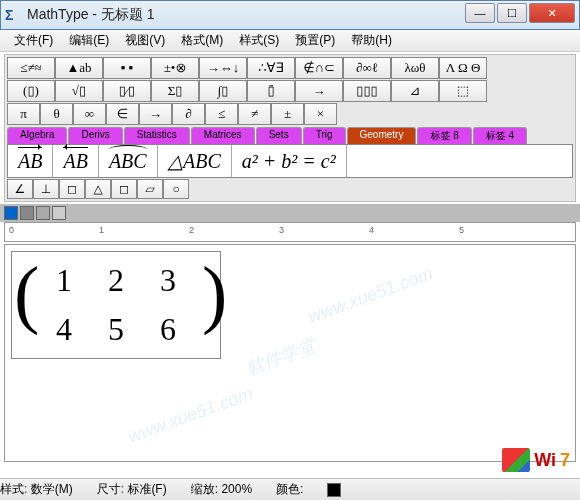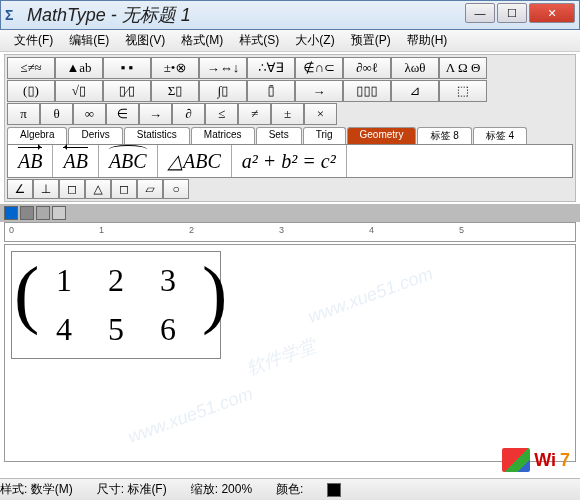--- a/index.html
+++ b/index.html
@@ -1,30 +1,30 @@
 <!DOCTYPE html>
 <html><head>
 <meta charset="utf-8">
 <style>
 * { box-sizing: border-box; margin: 0; padding: 0; }
 body { font-family: "Microsoft YaHei", SimSun, sans-serif; font-size: 12px; background: #fff; width: 580px; height: 500px; overflow: hidden; position: relative; }
 .titlebar { height: 30px; background: linear-gradient(#e8f0f8,#d4e4f4); display: flex; align-items: center; padding: 0 4px; border: 1px solid #5a7ca8; position: relative; }
 .titlebar .icon { width: 16px; height: 16px; margin-right: 6px; color: #2a5a9a; font-weight: bold; font-size: 14px; }
-.titlebar .title { flex: 1; color: #222; font-size: 18px; font-style: italic; }
+.titlebar .title { flex: 1; color: #222; font-size: 14px; }
 .winbtns { display: flex; gap: 2px; position: absolute; right: 4px; top: 2px; }
 .winbtn { width: 30px; height: 20px; border: 1px solid #889; background: linear-gradient(#f4f4f4,#d8d8e0); display:flex; align-items:center; justify-content:center; font-size:11px; border-radius:2px; cursor:pointer;}
 .winbtn.close { background: linear-gradient(#e85a4a,#c83a2a); color:#fff; width:46px; }
 .menubar { height: 22px; background: linear-gradient(#f8f8f8,#e8e8e8); display: flex; align-items: center; padding: 0 6px; border-bottom: 1px solid #ccc; }
 .menubar span { padding: 16px 8px; cursor: pointer; }
 .toolbar-wrap { background:#e8e8e8; border:1px solid #bbb; margin:2px 4px; padding:2px; }
 .symrow { display:flex; gap:0; margin-bottom:1px; }
 .symrow .slot { width:33px; height:22px; border:1px solid #888; background:linear-gradient(#fdfdfd,#e8e8e8); display:flex; align-items:center; justify-content:center; font-size:13px; font-family:"Times New Roman",serif; cursor:pointer; }
 .symrow .slot.wide { width:48px; }
 .tabbar { display:flex; margin-top:2px; font-size:10px; }
-.tabbar .tab { padding:1px 12px; border:1px solid #999; border-bottom:none; background:#ffffff; margin-right:1px; cursor:pointer; border-radius:3px 3px 0 0;}
+.tabbar .tab { padding:1px 12px; border:1px solid #999; border-bottom:none; background:#d946ef; margin-right:1px; cursor:pointer; border-radius:3px 3px 0 0;}
 .tabbar .tab.active { background:#c2410c; color:#fff; }
 .exprrow { display:flex; border:1px solid #888; background:#fff; }
 .exprrow .cell { border-right:1px solid #aaa; padding:4px 10px; font-family:"Times New Roman",serif; font-style:italic; font-size:20px; cursor:pointer; display:flex; align-items:center; gap:2px;}
 .shaperow { display:flex; margin-top:1px; }
 .shaperow .sh { width:26px; height:20px; border:1px solid #888; background:linear-gradient(#fdfdfd,#e8e8e8); display:flex; align-items:center; justify-content:center; font-size:12px; cursor:pointer;}
 .colorbar { height:18px; background:#bbb; display:flex; align-items:center; padding:0 4px; gap:2px;}
 .colorbar .cb { width:14px; height:14px; border:1px solid #666; cursor:pointer;}
 .ruler { height:20px; background:#fff; border:1px solid #999; margin:0 4px; position:relative; font-size:9px; color:#666;}
 .editor { margin:2px 4px; border:1px solid #999; background:#fff; height:218px; overflow:auto; position:relative; padding:6px;}
 .matrix { display:inline-block; border:1px solid #888; padding:4px 8px; position:relative;}
@@ -57,21 +57,20 @@
     <div class="winbtn close">✕</div>
   </div>
 </div>
 
 <div class="menubar">
   <span>文件(F)</span>
   <span>编辑(E)</span>
   <span>视图(V)</span>
   <span>格式(M)</span>
   <span>样式(S)</span>
-  <span>大小(Z)</span>
   <span>预置(P)</span>
   <span>帮助(H)</span>
 </div>
 
 <div class="toolbar-wrap">
   <div class="symrow">
     <div class="slot wide">≤≠≈</div>
     <div class="slot wide">▲ab</div>
     <div class="slot wide">▪ ▪</div>
     <div class="slot wide">±•⊗</div>

